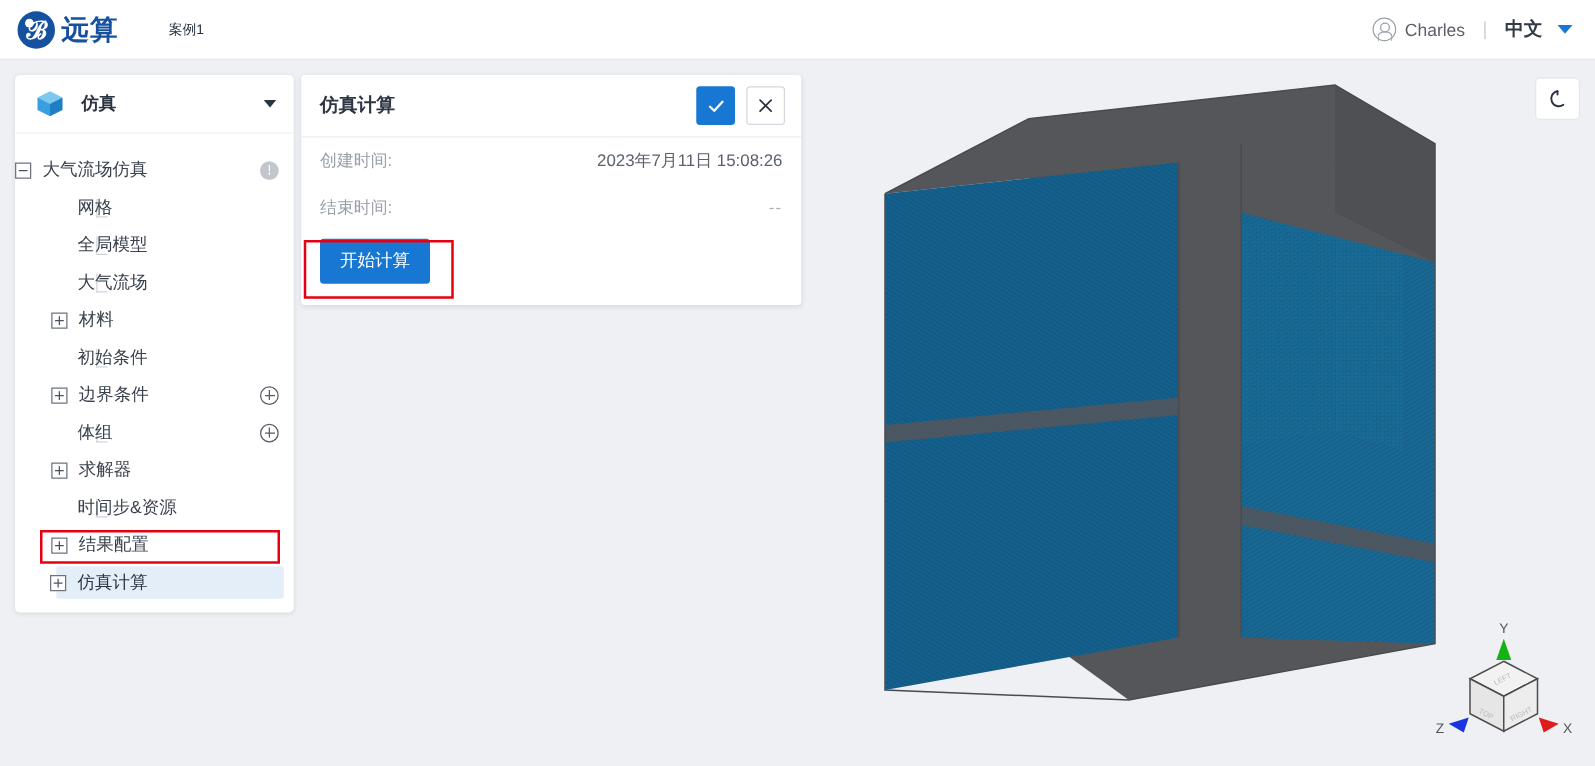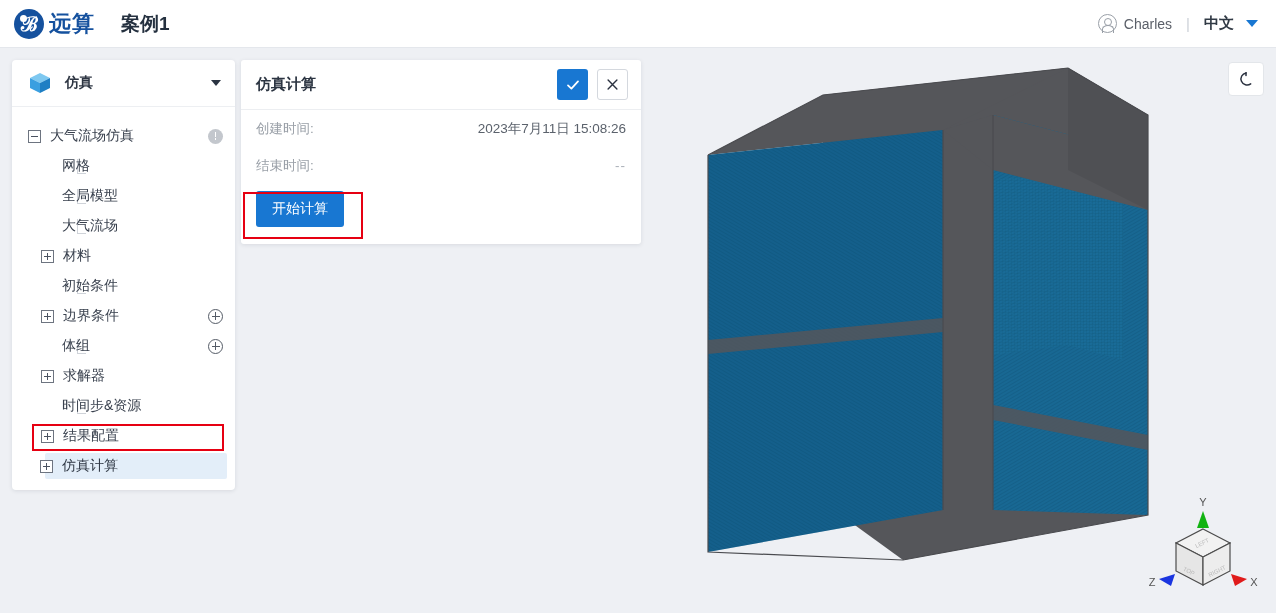--- a/index.html
+++ b/index.html
@@ -35,22 +35,22 @@
     position: absolute; left: 6px; top: 6px;
     width: 7px; height: 7px; border-radius: 50%;
     background: #ffffff;
   }
   .brand-name {
     margin-left: 5px;
     font-size: 22px; font-weight: bold; color: #15519e;
     letter-spacing: 1px;
   }
   .case-title {
-    margin-left: 26px;
-    font-size: 19px; font-weight: bold; color: #24303f;
+    margin-left: 40px;
+    font-size: 11px; font-weight: normal; color: #24303f;
   }
   .header-right {
     margin-left: auto; margin-right: 18px;
     display: flex; align-items: center; gap: 0px;
     color: #5a5f68; font-size: 14px;
   }
   .user-chip { display: flex; align-items: center; gap: 7px; }
   .avatar-circle {
     width: 19px; height: 19px; border-radius: 50%;
     border: 1.3px solid #9aa0a8;
@@ -99,21 +99,21 @@
   .sidebar-head .caret-down {
     margin-left: auto;
     border-top-color: #2b3442;
     border-left-width: 5px; border-right-width: 5px; border-top-width: 6px;
   }
   .tree { padding: 14px 0 8px 0; position: relative; }
   .tree-row {
     position: relative;
     height: 30px;
     display: flex; align-items: center;
-    padding-left: 16px; padding-right: 12px;
+    padding-right: 12px;
   }
   .tree-row.child { padding-left: 40px; }
   .tree-row.branch { padding-left: 28px; }
   .box-toggle {
     width: 13px; height: 13px;
     border: 1px solid #6d7480;
     position: relative; flex: 0 0 auto;
     background: #fff;
   }
   .box-toggle::before {

